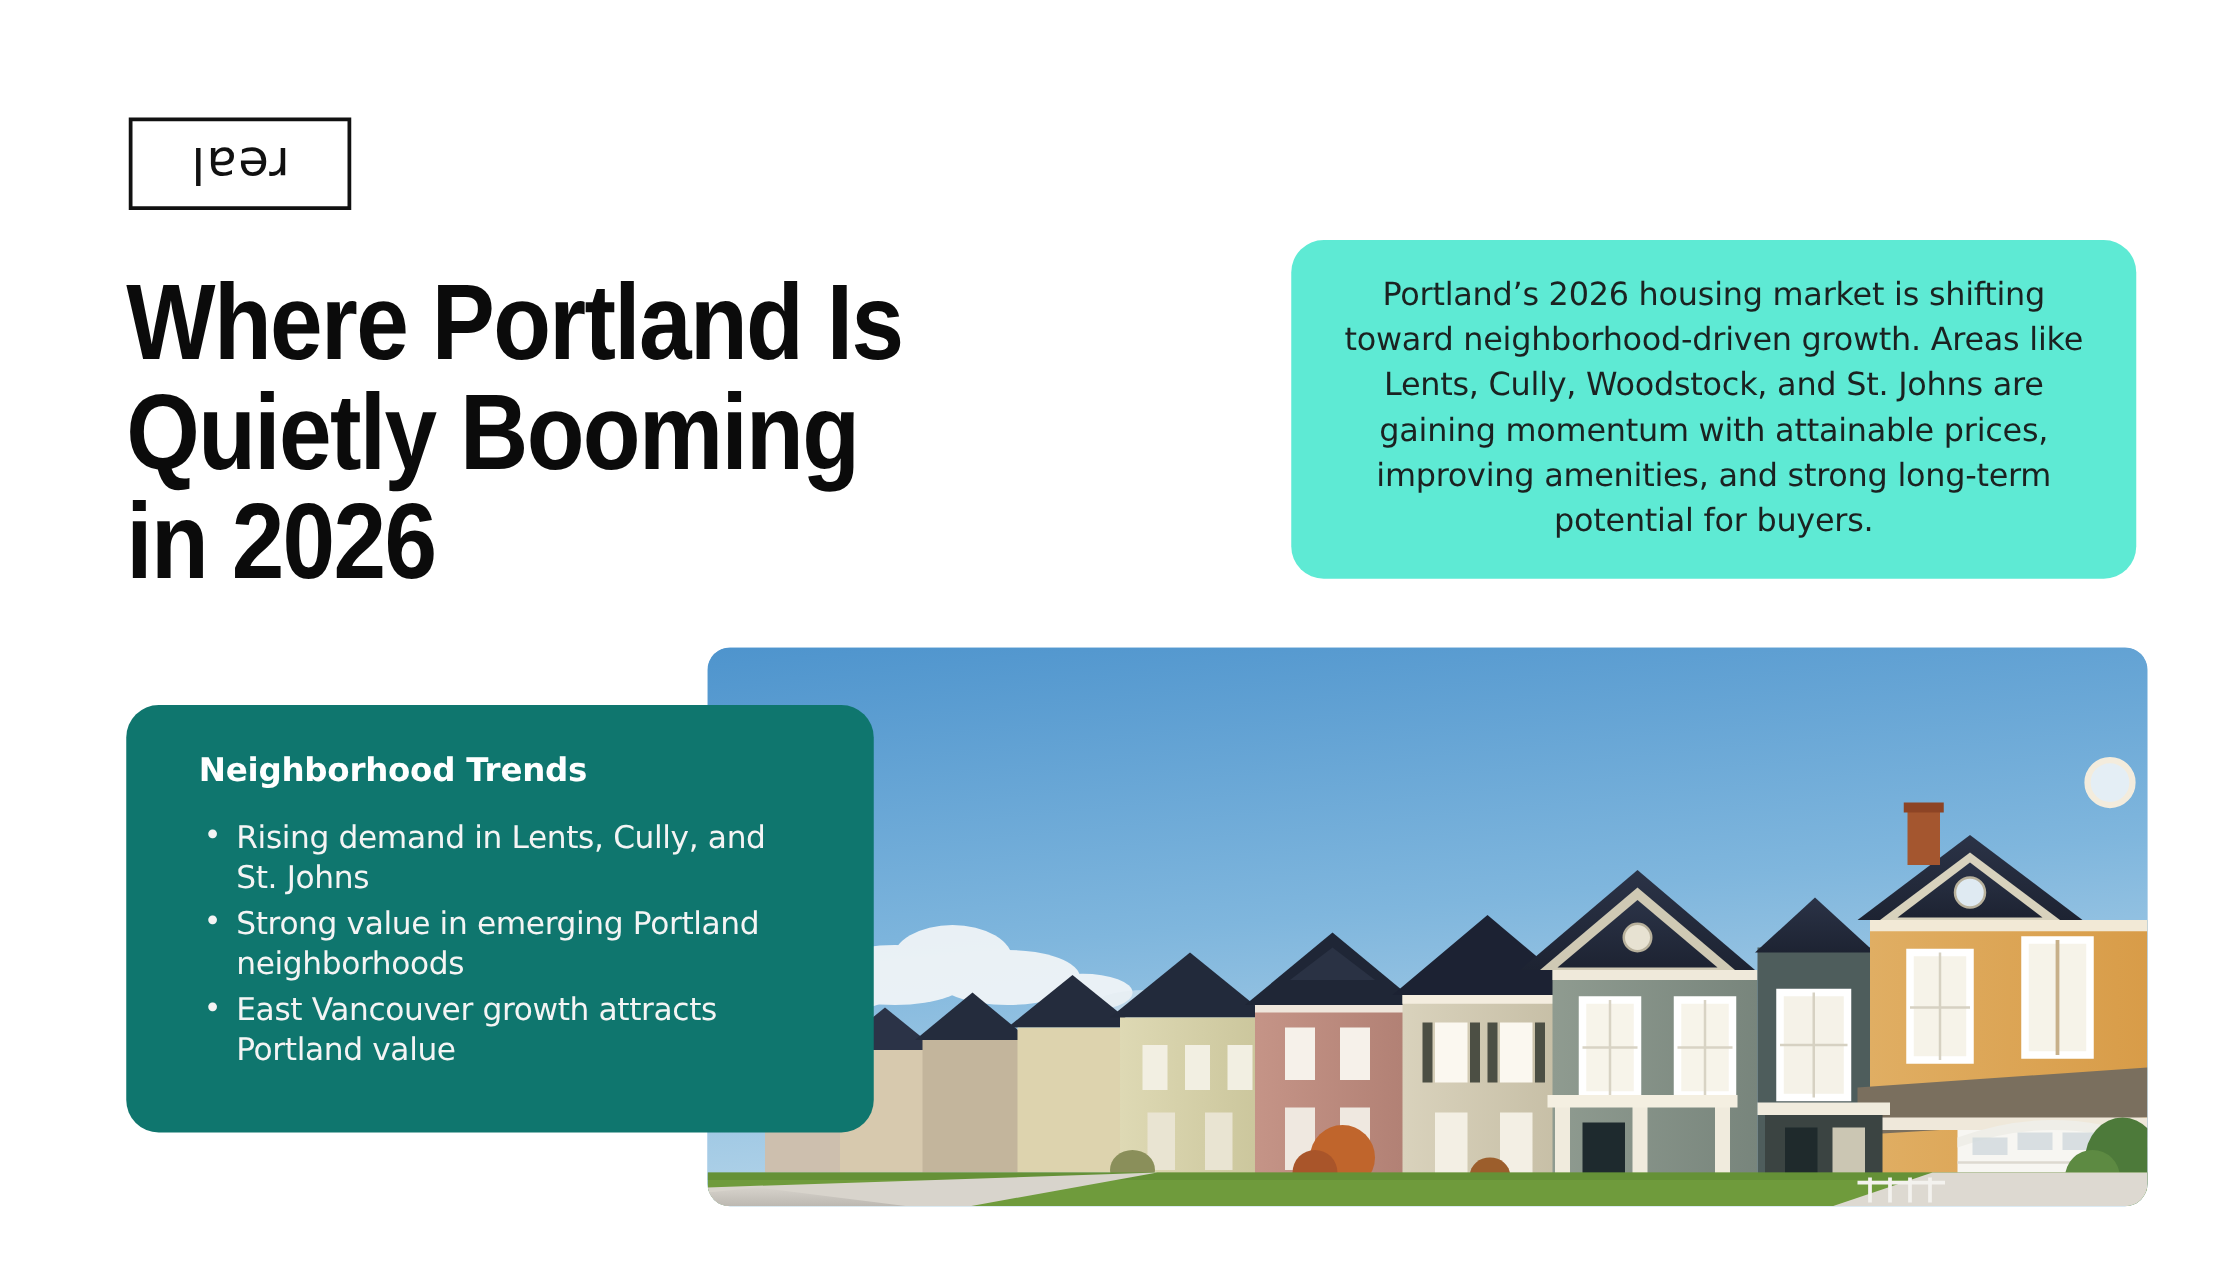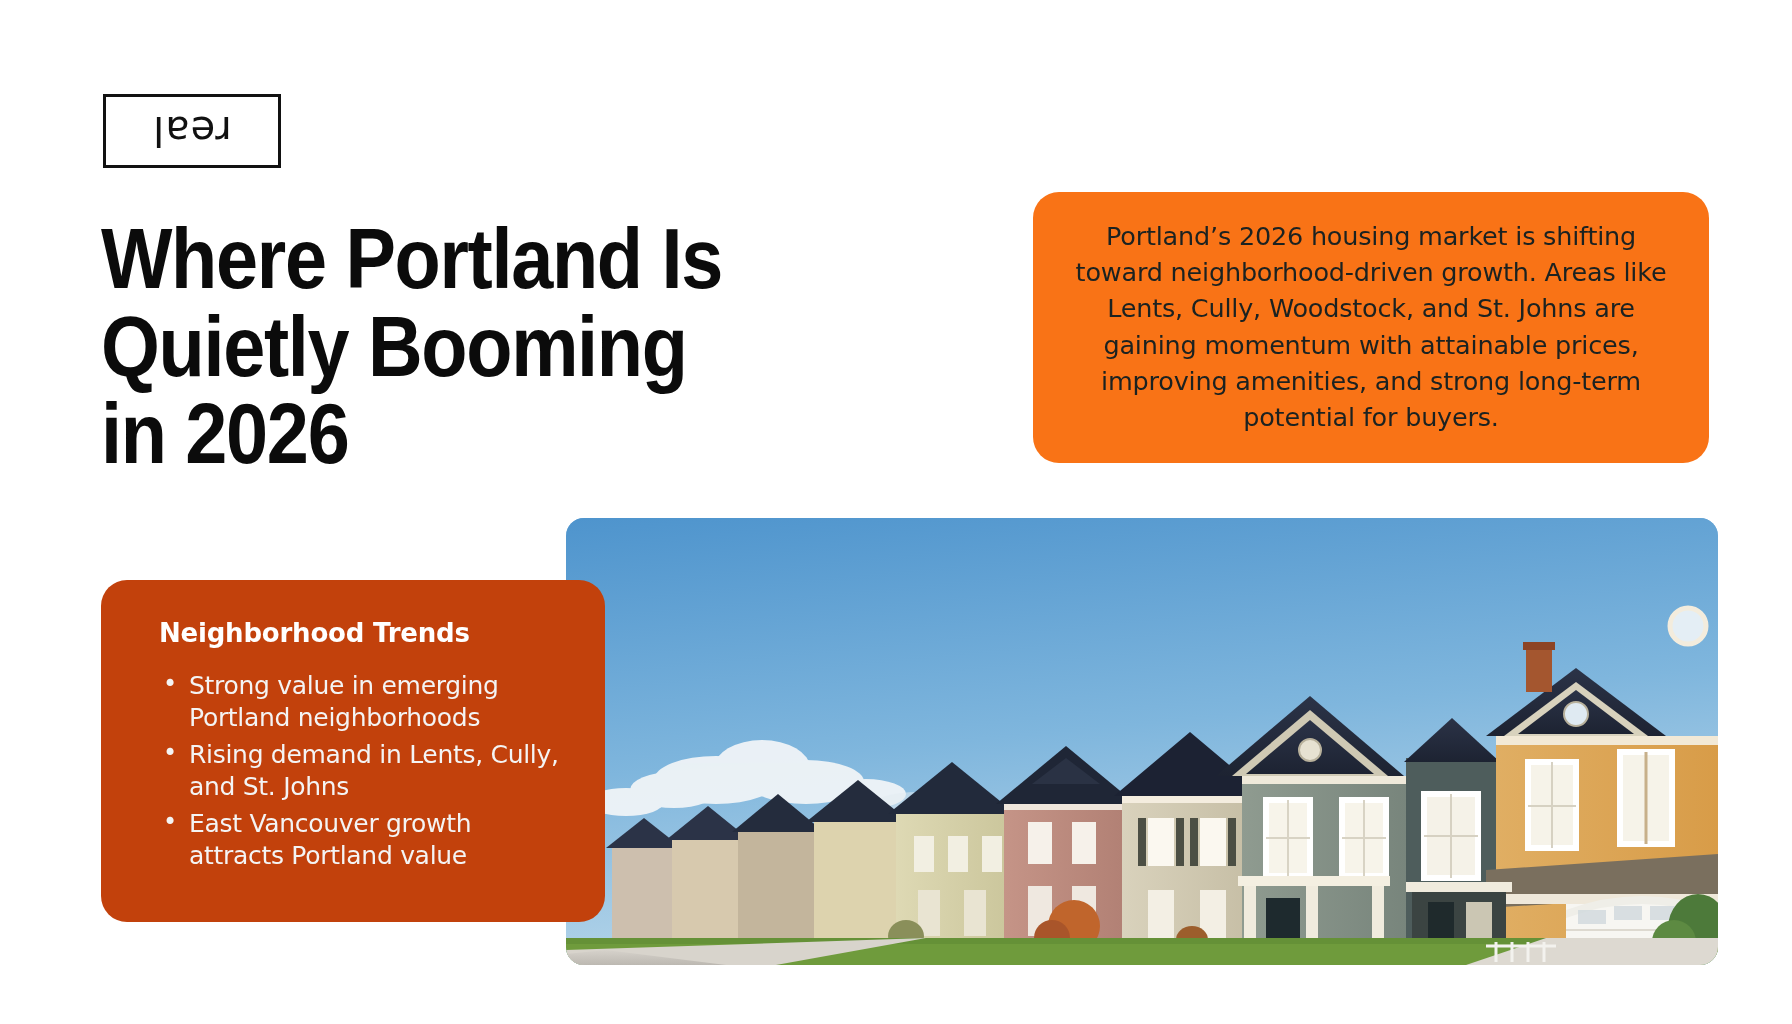--- a/index.html
+++ b/index.html
@@ -59,21 +59,21 @@
   }
   .headline .hl-line { display: block; white-space: nowrap; }
 
   
   .callout {
     position: absolute;
     left: 1033px;
     top: 192px;
     width: 676px;
     padding: 26px 30px 28px 30px;
-    background: #f97316;
+    background: #5eead4;
     border-radius: 26px;
     text-align: center;
   }
   .callout-text {
     font-family: "DejaVu Sans", sans-serif;
     font-size: 25.5px;
     line-height: 1.42;
     color: #1b2221;
     letter-spacing: -0.2px;
   }
@@ -88,24 +88,24 @@
     border-radius: 18px;
     overflow: hidden;
     background: #7fb4dd;
   }
   .photo svg { display: block; width: 100%; height: 100%; }
 
   
   .trends-card {
     position: absolute;
     left: 101px;
-    top: 580px;
-    width: 504px;
+    top: 564px;
+    width: 598px;
     height: 342px;
-    background: #c2410c;
+    background: #0f766e;
     border-radius: 26px;
     padding: 38px 44px 30px 44px;
   }
   .trends-title {
     font-family: "DejaVu Sans", sans-serif;
     font-weight: 700;
     font-size: 26px;
     color: #ffffff;
     letter-spacing: -0.2px;
     margin-left: 14px;
@@ -338,19 +338,19 @@
         <line x1="962" y1="424" x2="962" y2="444"></line>
         <line x1="978" y1="424" x2="978" y2="444"></line>
         <line x1="920" y1="428" x2="990" y2="428"></line>
       </g>
     </svg>
   </div>
 
   <div class="trends-card">
     <div class="trends-title">Neighborhood Trends</div>
     <ul class="trends-list">
+      <li>Rising demand in Lents, Cully, and St. Johns</li>
       <li>Strong value in emerging Portland neighborhoods</li>
-      <li>Rising demand in Lents, Cully, and St. Johns</li>
       <li>East Vancouver growth attracts Portland value</li>
     </ul>
   </div>
 
 </div>
 
 </body></html>

